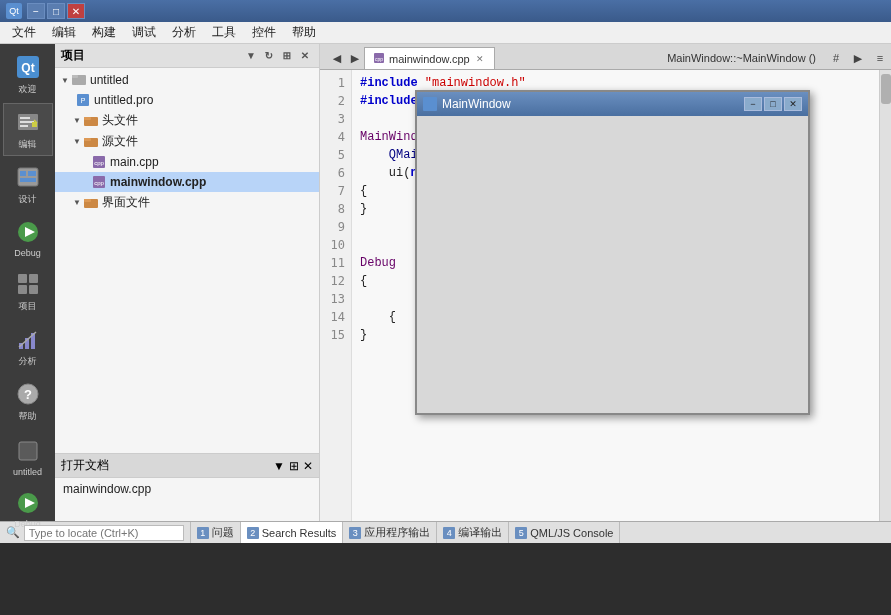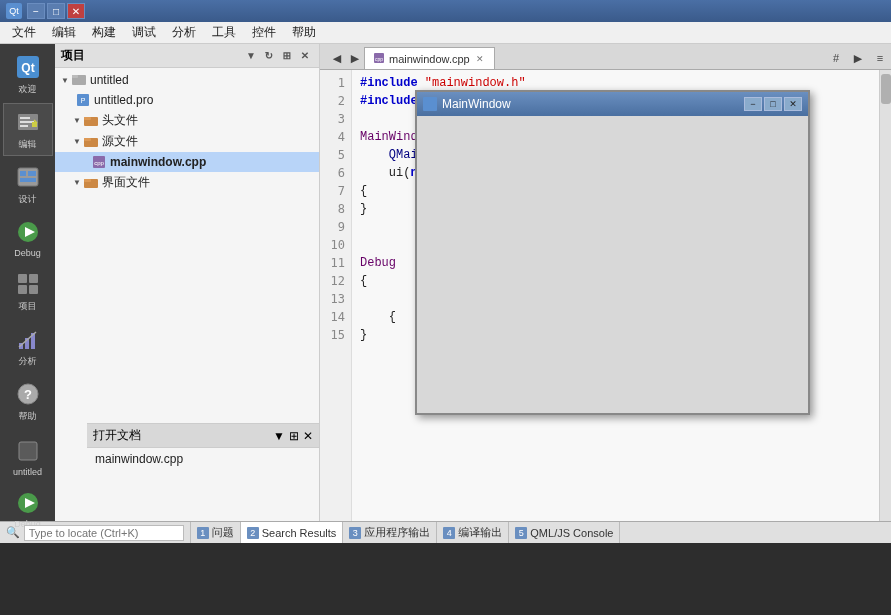--- a/index.html
+++ b/index.html
@@ -151,23 +151,22 @@
     }
     .tree-icon {
       width: 16px; height: 16px;
       display: flex; align-items: center; justify-content: center;
       margin-right: 3px;
     }
     .tree-label { font-size: 12px; color: #222; }
 
     
     #open-docs-panel {
-      height: 98px;
+      height: 68px;
       border-top: 1px solid #ccc;
-      margin-left: 32px;
     }
     .open-docs-header {
       height: 24px;
       background: #d8d8d8;
       display: flex;
       align-items: center;
       padding: 0 6px;
       border-bottom: 1px solid #ccc;
       font-size: 12px;
     }
@@ -513,20 +512,29 @@
         <span class="tree-arrow">▼</span>
         <span class="tree-icon">
           <svg width="14" height="14">
               <rect x="0" y="3" width="14" height="9" rx="1" fill="#cc8844"></rect>
               <rect x="0" y="3" width="7" height="3" rx="1" fill="#dd9955"></rect>
             </svg>
         </span>
         <span class="tree-label">源文件</span>
       </div>
 
+      <div class="tree-item" style="padding-left:36px">
+        <span class="tree-icon">
+          <svg width="14" height="14">
+              <rect x="1" y="1" width="12" height="12" rx="1" fill="#8a6aaa"></rect>
+              <text x="7" y="10" text-anchor="middle" font-size="6" fill="white">cpp</text>
+            </svg>
+        </span>
+        <span class="tree-label">main.cpp</span>
+      </div>
 
       <div class="tree-item selected" style="padding-left:36px">
         <span class="tree-icon">
           <svg width="14" height="14">
               <rect x="1" y="1" width="12" height="12" rx="1" fill="#8a6aaa"></rect>
               <text x="7" y="10" text-anchor="middle" font-size="6" fill="white">cpp</text>
             </svg>
         </span>
         <span class="tree-label" style="font-weight:bold">mainwindow.cpp</span>
       </div>
@@ -567,20 +575,23 @@
         <span>
           <svg width="12" height="12">
               <rect x="1" y="1" width="10" height="10" rx="1" fill="#8a6aaa"></rect>
               <text x="6" y="9" text-anchor="middle" font-size="5" fill="white">cpp</text>
             </svg>
         </span>
         <span>mainwindow.cpp</span>
         <span class="tab-close">✕</span>
       </div>
       <div style="flex:1"></div>
+      <div class="toolbar-btn" style="width:auto;padding:0 8px;font-size:11px;color:#333">
+        <span>MainWindow::~MainWindow ()</span>
+      </div>
       <div class="toolbar-btn">#</div>
       <div class="toolbar-btn">▶</div>
       <div class="toolbar-btn">≡</div>
     </div>
 
     <div id="code-editor">
       <div id="line-numbers">
         <div>1</div>
           <div>2</div>
           <div>3</div>

